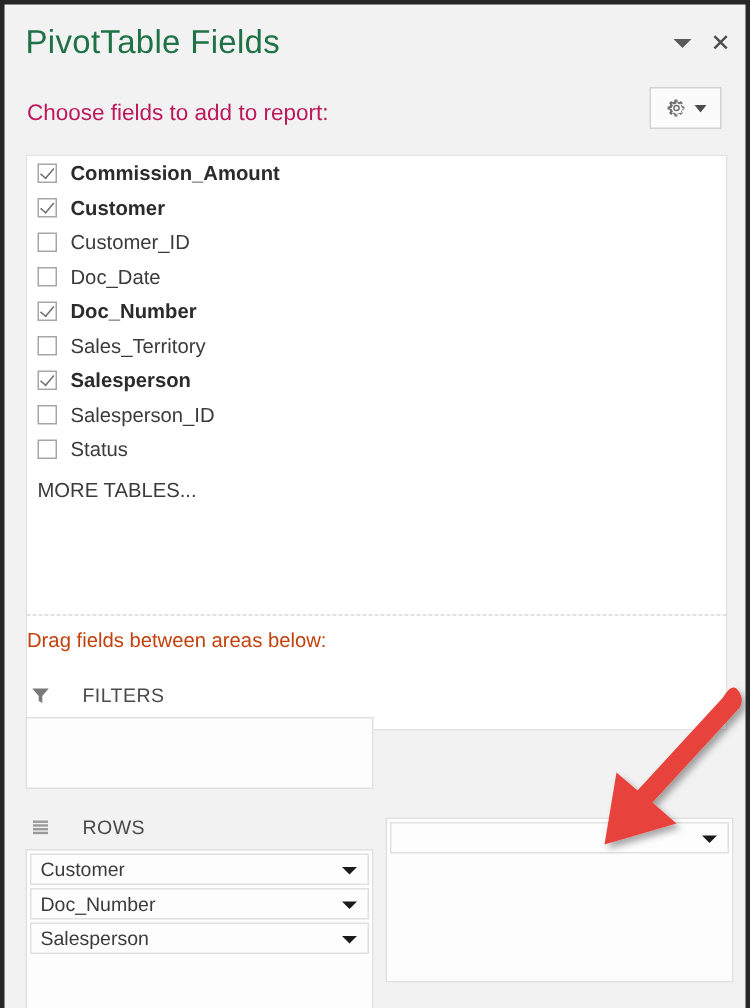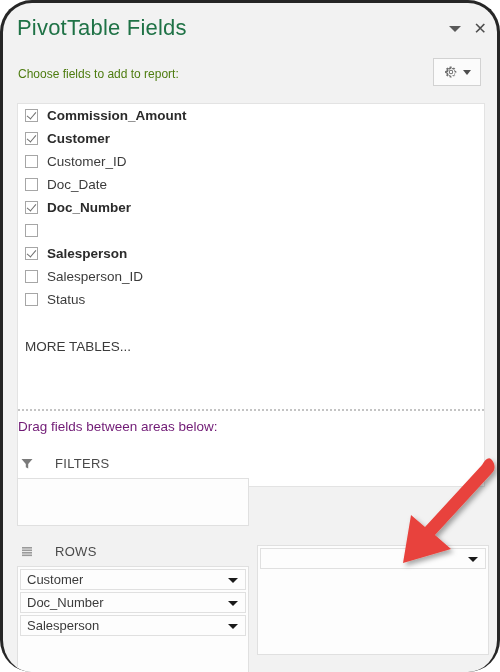--- a/index.html
+++ b/index.html
@@ -14,21 +14,20 @@
     position: relative;
     width: 500px;
     height: 672px;
     box-sizing: border-box;
     background: #f2f2f2;
     border-left: 3px solid #262626;
     border-right: 3px solid #262626;
     border-top: 3px solid #262626;
     border-bottom: 0;
     overflow: hidden;
-    border-radius: 32px;
   }
 
   
   .hdr {
     position: absolute;
     left: 0; top: 0; right: 0;
     height: 52px;
   }
   .hdr-title {
     position: absolute;
@@ -65,22 +64,22 @@
   
   .choose-row {
     position: absolute;
     left: 0; top: 55px; right: 0;
     height: 40px;
   }
   .choose-lbl {
     position: absolute;
     left: 15px;
     top: 9px;
-    font-size: 12px;
-    color: #4d7c0f;
+    font-size: 15px;
+    color: #be185d;
     white-space: nowrap;
   }
   .gear-btn {
     position: absolute;
     right: 16px;
     top: 0px;
     width: 48px;
     height: 28px;
     background: #fbfbfb;
     border: 1px solid #d2d2d2;
@@ -145,21 +144,21 @@
     white-space: nowrap;
   }
   .fl-item.checked .fl-label {
     font-weight: bold;
     color: #2b2b2b;
   }
   .more-tables {
     font-size: 13.5px;
     color: #3b3b3b;
     padding-left: 7px;
-    margin-top: 28px;
+    margin-top: 8px;
     cursor: pointer;
     white-space: nowrap;
   }
 
   
   .splitter {
     position: absolute;
     left: 14px;
     top: 406px;
     width: 468px;
@@ -167,21 +166,21 @@
     background-image: radial-gradient(#c4c4c4 45%, transparent 46%);
     background-size: 4px 2px;
   }
 
   
   .drag-lbl {
     position: absolute;
     left: 15px;
     top: 416px;
     font-size: 13.5px;
-    color: #701a75;
+    color: #c2410c;
     white-space: nowrap;
   }
 
   
   .area {
     position: absolute;
     width: 232px;
   }
   .area.col-l { left: 14px; }
   .area.col-r { left: 254px; }
@@ -299,20 +298,21 @@
         <div class="fl-item">
           <span class="cbox"></span>
           <span class="fl-label">Doc_Date</span>
         </div>
         <div class="fl-item checked">
           <span class="cbox on"></span>
           <span class="fl-label">Doc_Number</span>
         </div>
         <div class="fl-item">
           <span class="cbox"></span>
+          <span class="fl-label">Sales_Territory</span>
         </div>
         <div class="fl-item checked">
           <span class="cbox on"></span>
           <span class="fl-label">Salesperson</span>
         </div>
         <div class="fl-item">
           <span class="cbox"></span>
           <span class="fl-label">Salesperson_ID</span>
         </div>
         <div class="fl-item">

